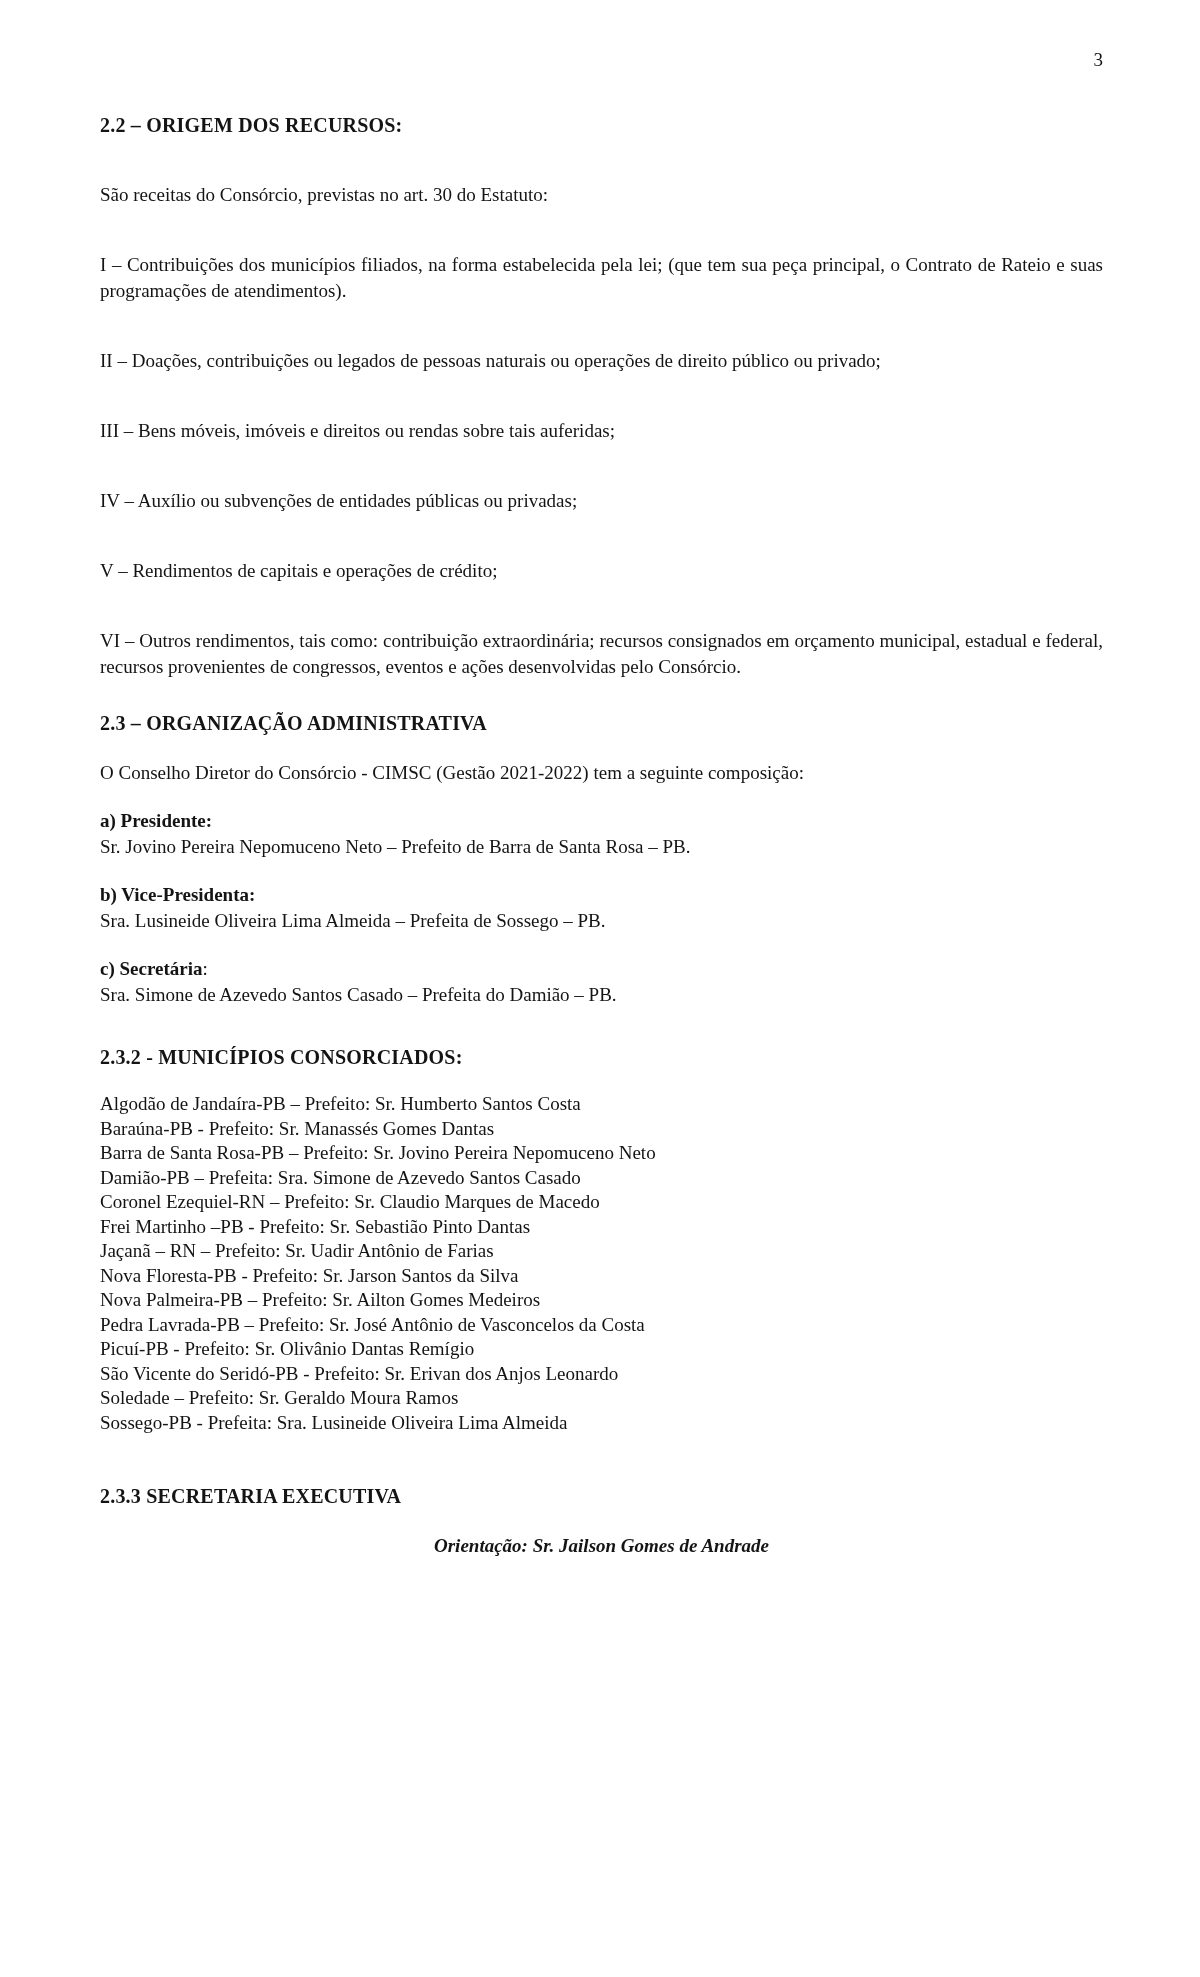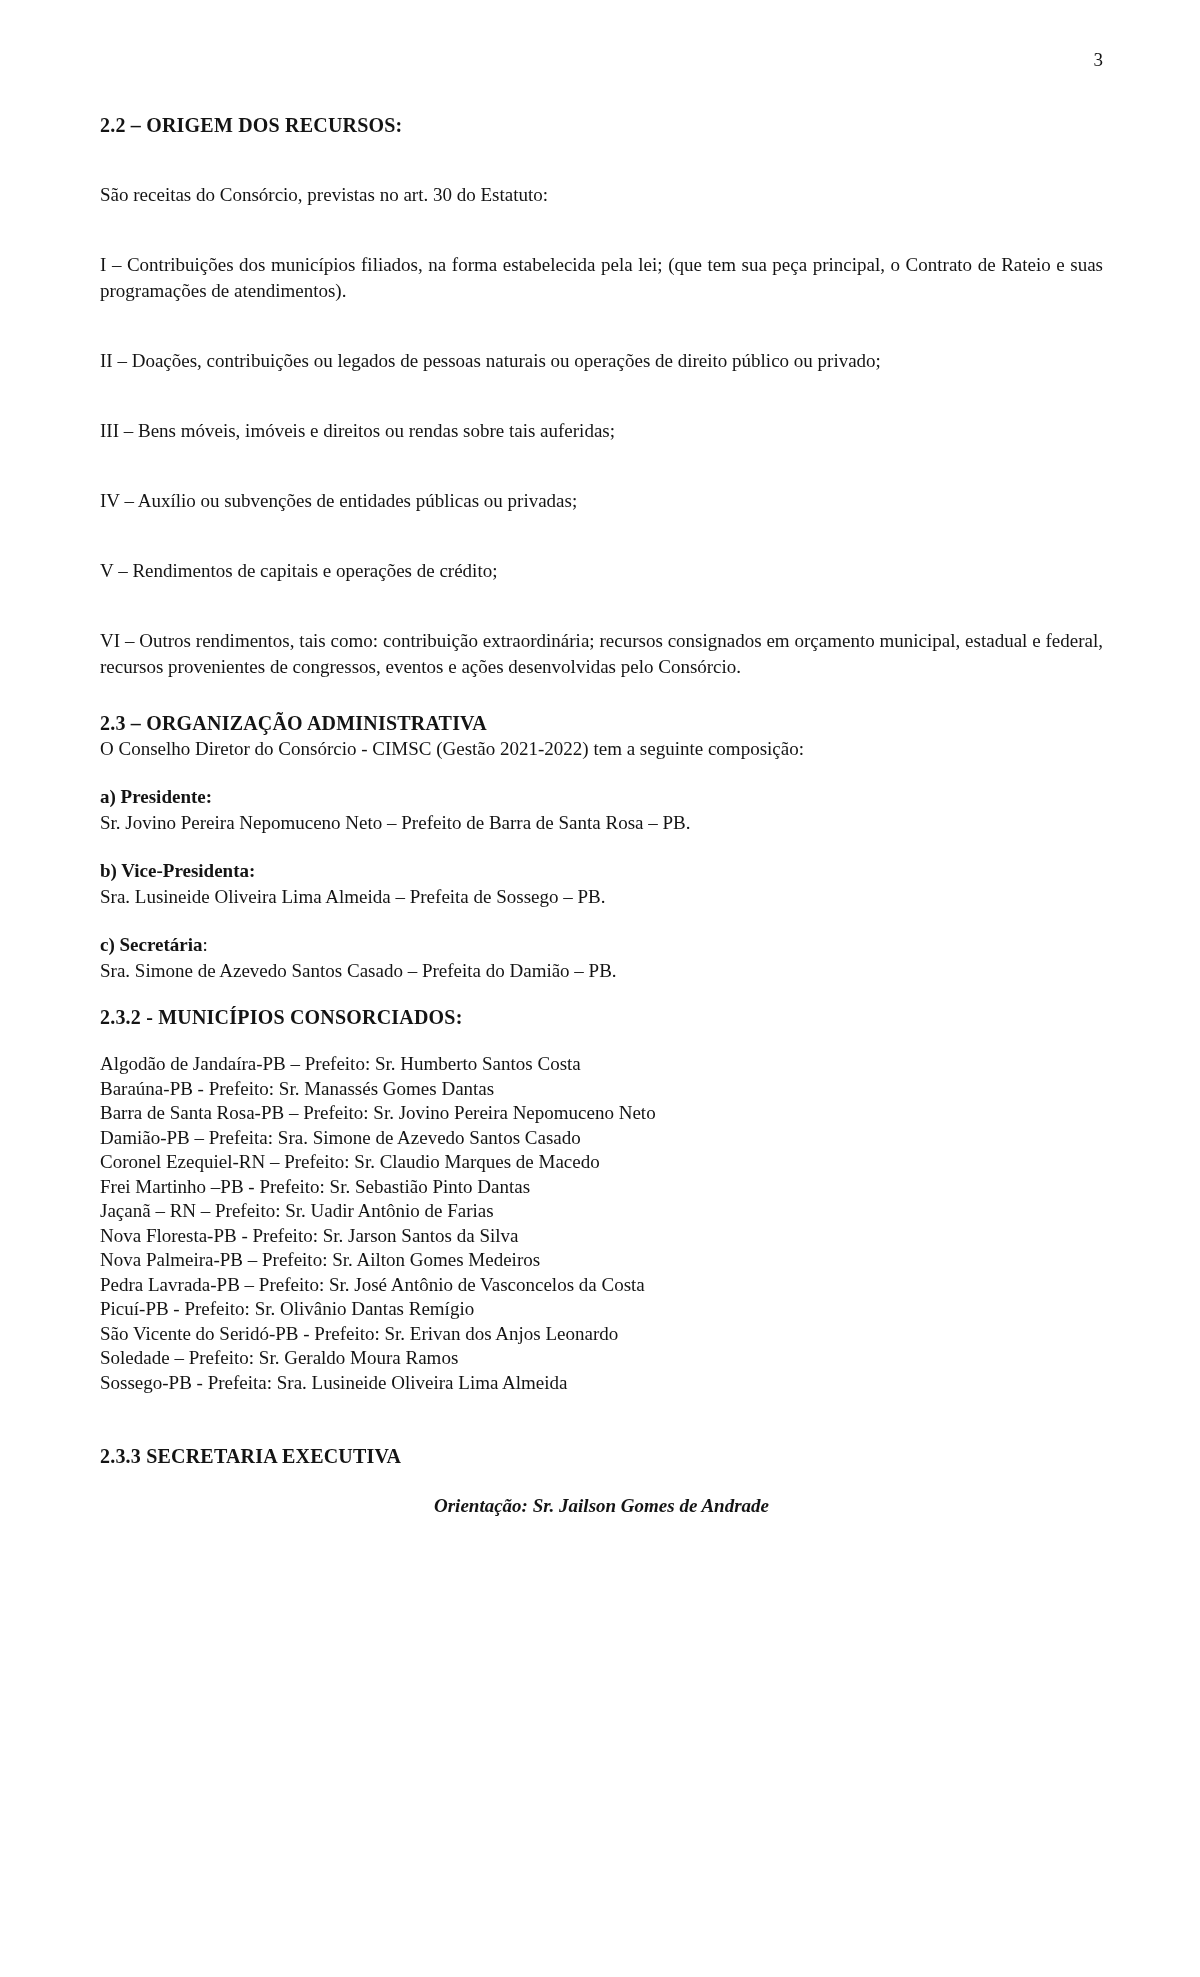--- a/index.html
+++ b/index.html
@@ -23,29 +23,30 @@
   }
   .heading {
     font-weight: bold;
     font-size: 20px;
     line-height: 26px;
     letter-spacing: 0.2px;
   }
   .h-22   { margin-top: 40px; }
   .h-23   { margin-top: 30px; }
   .h-231  { margin-top: 48px; }
-  .h-232  { margin-top: 20px; }
+  .h-232  { margin-top: 36px; }
   .h-233  { margin-top: 48px; }
   .para-block { margin-top: 28px; }
   .para-block p {
     line-height: 26px;
     text-align: justify;
     margin-top: 44px;
   }
   .intro {
+    margin-top: 24px;
     line-height: 26px;
   }
   .officer { margin-top: 22px; }
   .officer p { line-height: 26px; }
   .officer .label { font-weight: bold; }
   .officer .label-suffix { font-weight: normal; }
   .muni-list { margin-top: 22px; }
   .muni-list p { line-height: 24.5px; }
   .orientation {
     margin-top: 24px;

